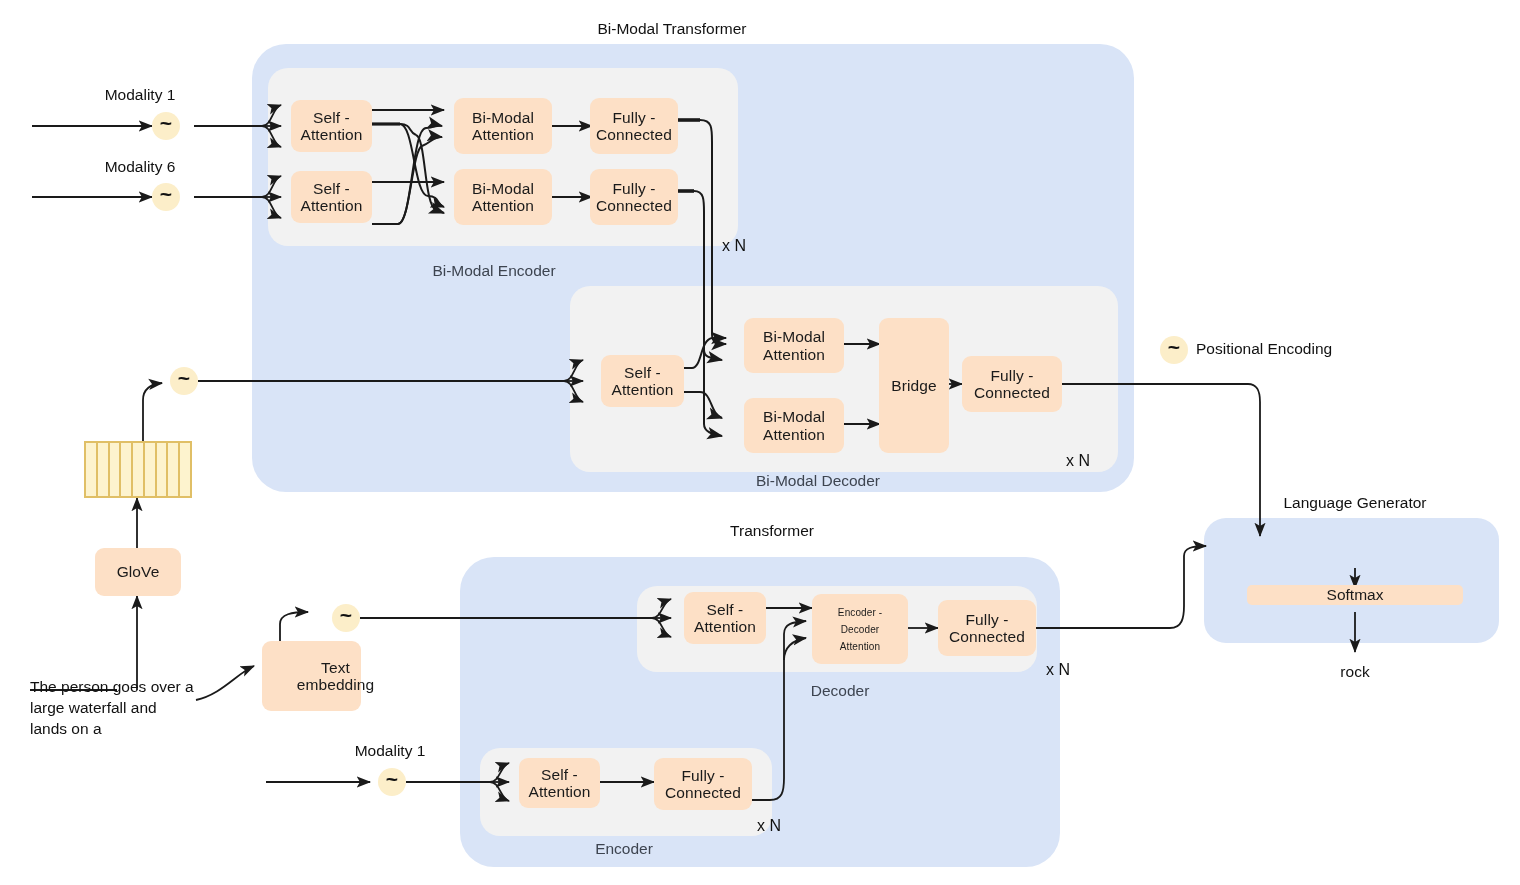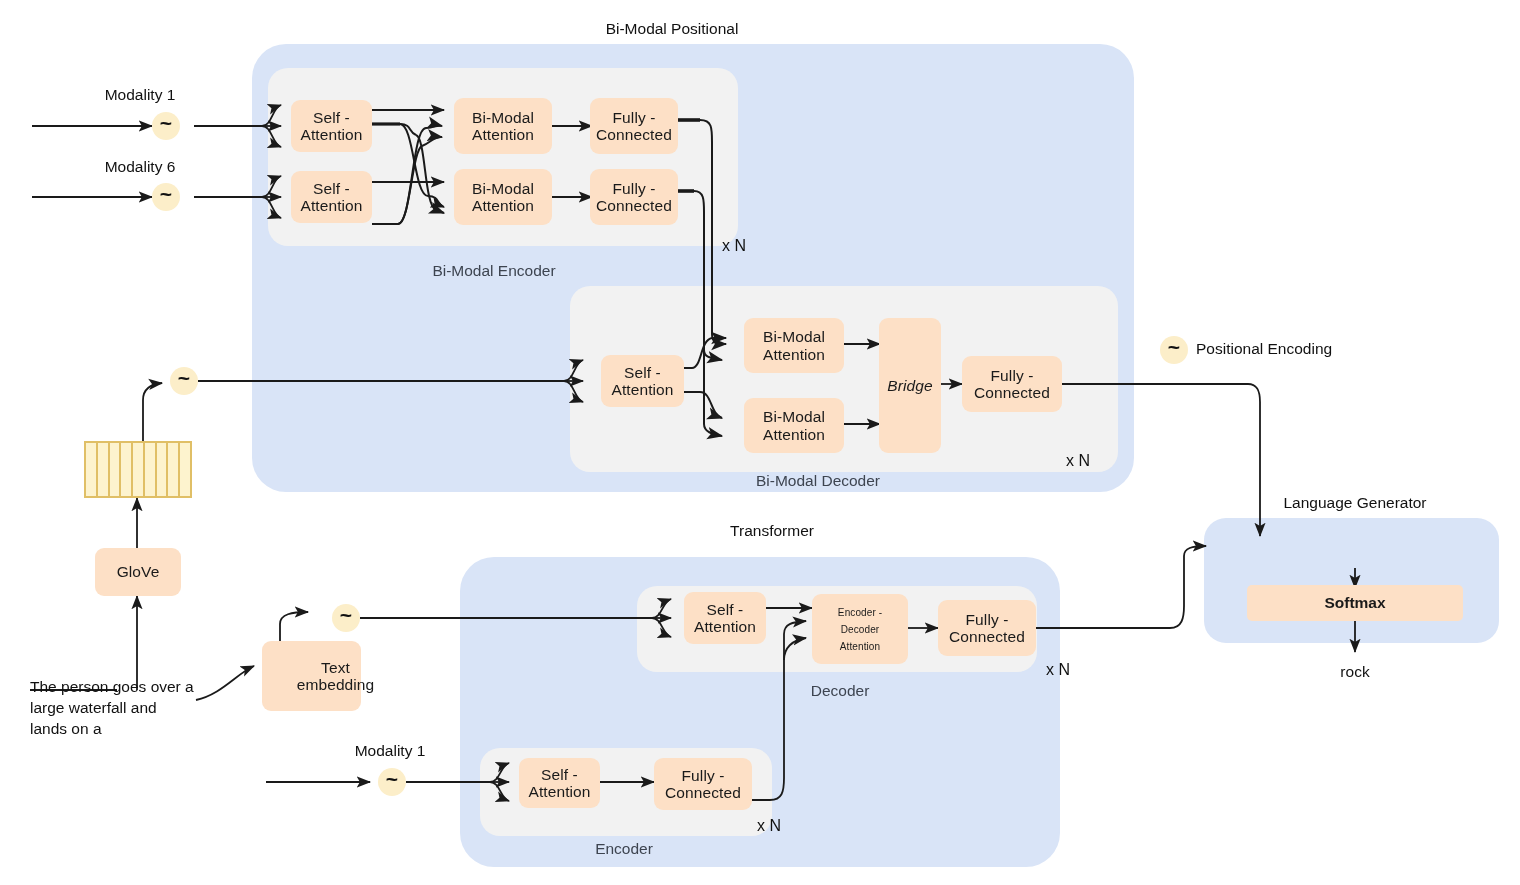--- a/index.html
+++ b/index.html
@@ -156,21 +156,21 @@
 
       <path d="M908,628 L938,628" marker-end="url(#ah)"></path>
 
       <path d="M1036,628 L1170,628 C1182,628 1184,618 1184,606 L1184,556 C1184,548 1192,546 1206,546" marker-end="url(#ah)"></path>
 
       <path d="M1355,568 L1355,588" marker-end="url(#ah)"></path>
       <path d="M1355,612 L1355,652" marker-end="url(#ah)"></path>
     </g>
   </svg>
 
-  <div class="lbl ctr" style="left:672px;top:20px;">Bi-Modal Positional</div>
+  <div class="lbl ctr" style="left:672px;top:20px;">Bi-Modal Transformer</div>
 
   <div class="lbl gry ctr" style="left:494px;top:262px;">Bi-Modal Encoder</div>
 
   <div class="lbl gry ctr" style="left:818px;top:472px;">Bi-Modal Decoder</div>
 
   <div class="lbl ctr" style="left:772px;top:522px;">Transformer</div>
 
   <div class="lbl gry ctr" style="left:840px;top:682px;">Decoder</div>
 
   <div class="lbl gry ctr" style="left:624px;top:840px;">Encoder</div>
@@ -223,21 +223,21 @@
 Connected</div>
 
   <div class="node" style="left:601px;top:355px;width:83px;height:52px;white-space:pre-line;">Self -
 Attention</div>
 
   <div class="node" style="left:744px;top:318px;width:100px;height:55px;white-space:pre-line;">Bi-Modal
 Attention</div>
   <div class="node" style="left:744px;top:398px;width:100px;height:55px;white-space:pre-line;">Bi-Modal
 Attention</div>
 
-  <div class="node" style="left:879px;top:318px;width:62px;height:135px;font-style:italic;">Bridge</div>
+  <div class="node" style="left:879px;top:318px;width:70px;height:135px;">Bridge</div>
 
   <div class="node" style="left:962px;top:356px;width:100px;height:56px;white-space:pre-line;">Fully -
 Connected</div>
 
   <div class="node" style="left:684px;top:592px;width:82px;height:52px;white-space:pre-line;">Self -
 Attention</div>
   <div class="node small" style="left:812px;top:594px;width:96px;height:70px;white-space:pre-line;">Encoder -
 Decoder
 Attention</div>
   <div class="node" style="left:938px;top:600px;width:98px;height:56px;white-space:pre-line;">Fully -
@@ -260,16 +260,16 @@
       <i></i>
     </div>
 
   <div class="node" style="left:95px;top:548px;width:86px;height:48px;">GloVe</div>
 
   <div class="node" style="left:262px;top:641px;width:99px;height:70px;white-space:pre-line;padding-left:48px;">Text
 embedding</div>
 
   <div class="caption" style="left:30px;top:676px;width:164px;">The person goes over a large waterfall and lands on a</div>
 
-  <div class="lgbox" style="left:1247px;top:585px;width:216px;height:36px;font-weight:bold;">Softmax</div>
+  <div class="lgbox" style="left:1247px;top:585px;width:216px;height:20px;">Softmax</div>
   <div class="lbl ctr" style="left:1355px;top:663px;">rock</div>
 
 </div>
 
 </body></html>

